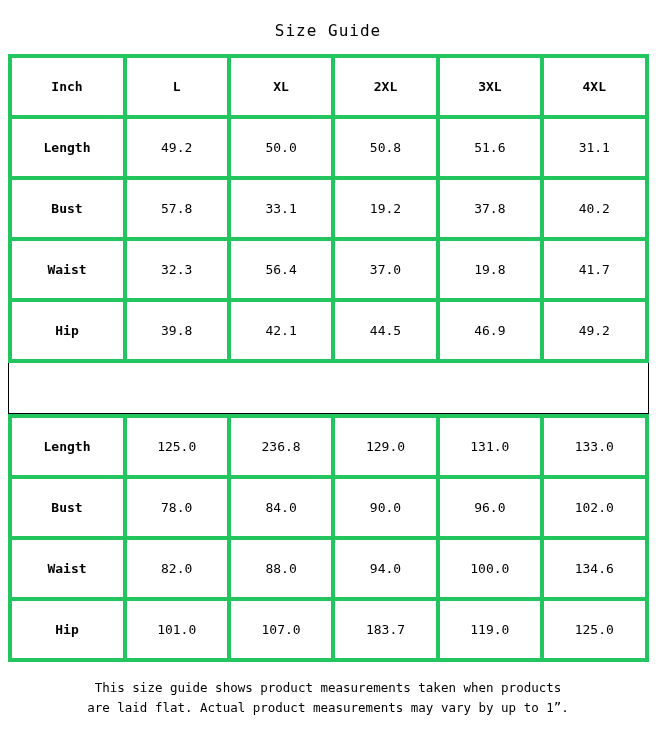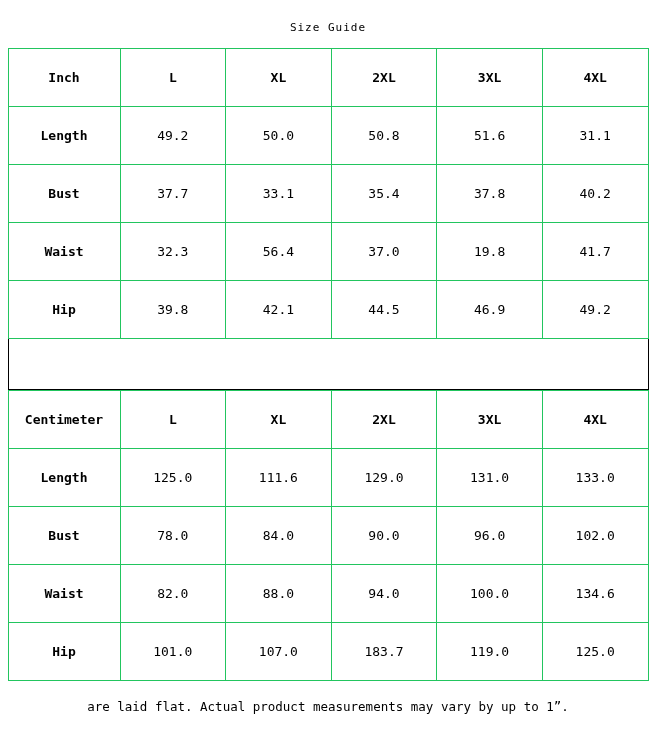--- a/index.html
+++ b/index.html
@@ -16,34 +16,34 @@
   }
   .page {
     position: relative;
     width: 656px;
     height: 730px;
     box-sizing: border-box;
   }
   .title {
     text-align: center;
     font-family: "DejaVu Sans Mono", monospace;
-    font-size: 11px;
+    font-size: 16px;
     letter-spacing: 1px;
     padding-top: 21px;
     padding-bottom: 14px;
     color: #000;
   }
   table.size-table {
     border-collapse: collapse;
     width: 641px;
     margin: 0 auto;
     table-layout: fixed;
   }
   table.size-table td {
-    border: 1px solid #22c55e;
+    border: 4px solid #22c55e;
     height: 55px;
     text-align: center;
     vertical-align: middle;
     font-family: "DejaVu Sans Mono", monospace;
     font-size: 13px;
     color: #000;
   }
   td.rowhead {
     font-weight: bold;
     font-size: 13.5px;
@@ -94,23 +94,23 @@
       <tr>
         <td class="rowhead">Length</td>
         <td>49.2</td>
         <td>50.0</td>
         <td>50.8</td>
         <td>51.6</td>
         <td>31.1</td>
       </tr>
       <tr>
         <td class="rowhead">Bust</td>
-        <td>37.7</td>
+        <td>57.8</td>
         <td>33.1</td>
-        <td>35.4</td>
+        <td>19.2</td>
         <td>37.8</td>
         <td>40.2</td>
       </tr>
       <tr>
         <td class="rowhead">Waist</td>
         <td>32.3</td>
         <td>56.4</td>
         <td>37.0</td>
         <td>19.8</td>
         <td>41.7</td>
@@ -130,31 +130,23 @@
     <tbody>
       <tr>
         <td></td>
       </tr>
     </tbody>
   </table>
 
   <table class="size-table">
     <tbody>
       <tr>
-        <td class="rowhead">Centimeter</td>
-        <td class="colhead">L</td>
-        <td class="colhead">XL</td>
-        <td class="colhead">2XL</td>
-        <td class="colhead">3XL</td>
-        <td class="colhead">4XL</td>
-      </tr>
-      <tr>
         <td class="rowhead">Length</td>
         <td>125.0</td>
-        <td>111.6</td>
+        <td>236.8</td>
         <td>129.0</td>
         <td>131.0</td>
         <td>133.0</td>
       </tr>
       <tr>
         <td class="rowhead">Bust</td>
         <td>78.0</td>
         <td>84.0</td>
         <td>90.0</td>
         <td>96.0</td>
@@ -173,16 +165,17 @@
         <td>101.0</td>
         <td>107.0</td>
         <td>183.7</td>
         <td>119.0</td>
         <td>125.0</td>
       </tr>
     </tbody>
   </table>
 
   <div class="footer">
+    <div>This size guide shows product measurements taken when products</div>
     <div>are laid flat. Actual product measurements may vary by up to 1”.</div>
   </div>
 
 </div>
 
 </body></html>

